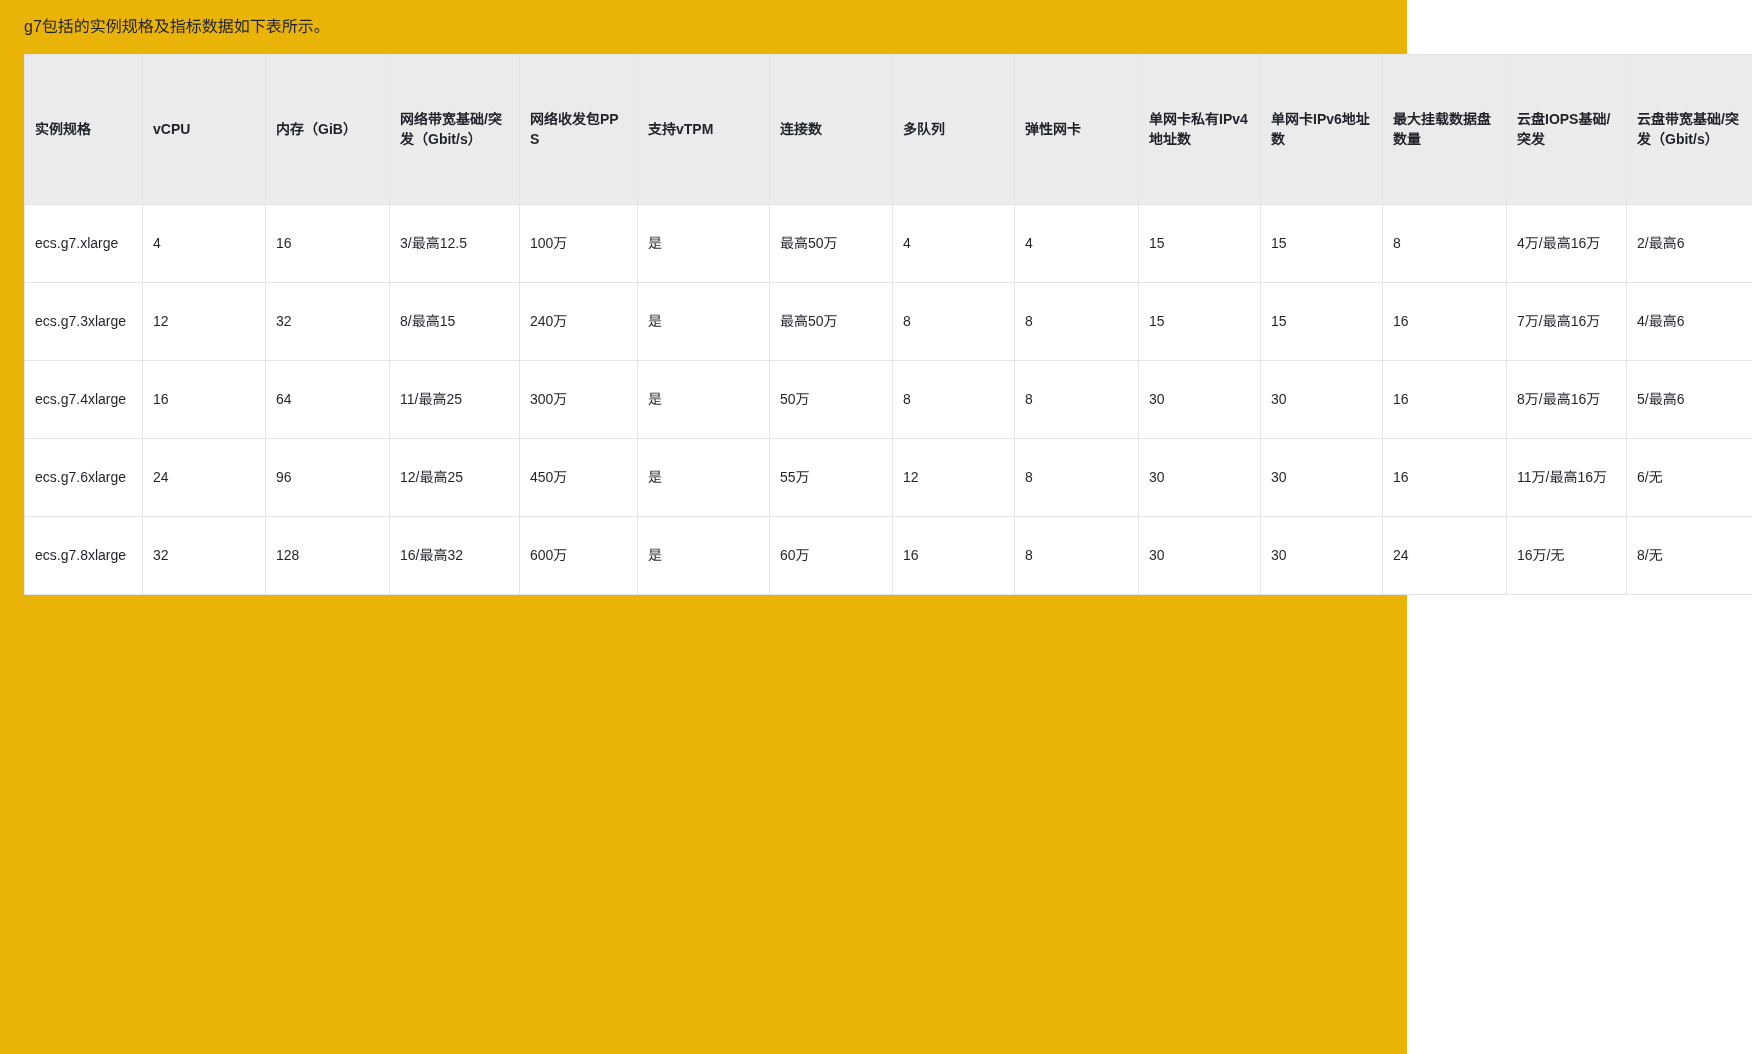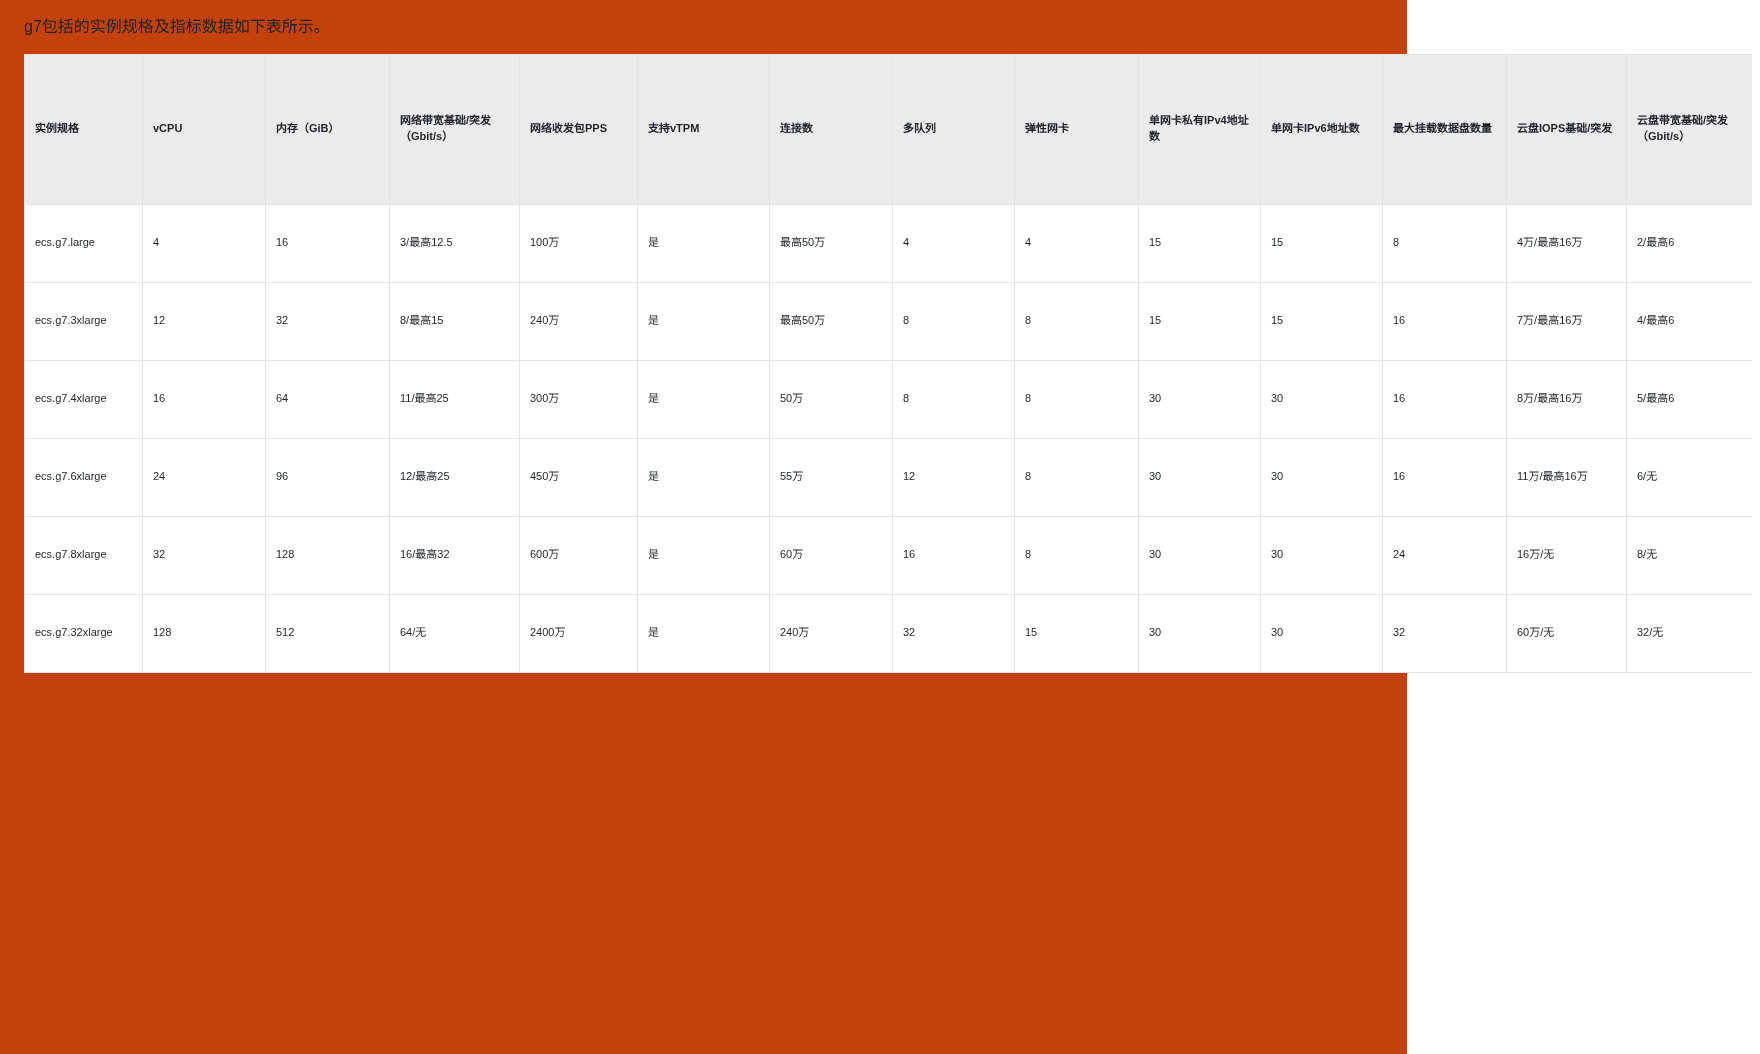--- a/index.html
+++ b/index.html
@@ -6,37 +6,37 @@
     margin: 0;
     padding: 0;
     background: #ffffff;
     font-family: "Liberation Sans", "DejaVu Sans", sans-serif;
   }
   .page {
     width: 1407px;
     min-height: 1054px;
     box-sizing: border-box;
     padding: 10px 21px 0 24px;
-    background: #c2410c;
+    background: #eab308;
   }
   .intro {
     font-size: 16px;
     color: #1f2329;
     line-height: 1.6;
     margin: 4px 0 14px 0;
   }
   .table-wrap {
     width: 1728px;
     overflow: hidden;
   }
   table.spec {
     border-collapse: collapse;
     table-layout: fixed;
     width: 1728px;
-    font-size: 11px;
+    font-size: 14px;
     color: #1f2329;
   }
   table.spec th,
   table.spec td {
     border: 1px solid #e3e4e6;
     vertical-align: middle;
     padding: 14px 10px;
     line-height: 1.45;
     word-break: break-all;
   }
@@ -106,21 +106,21 @@
           <th>弹性网卡</th>
           <th>单网卡私有IPv4地址数</th>
           <th>单网卡IPv6地址数</th>
           <th>最大挂载数据盘数量</th>
           <th>云盘IOPS基础/突发</th>
           <th>云盘带宽基础/突发（Gbit/s）</th>
         </tr>
       </thead>
       <tbody id="spec-body">
           <tr>
-            <td>ecs.g7.large</td>
+            <td>ecs.g7.xlarge</td>
             <td>4</td>
             <td>16</td>
             <td>3/最高12.5</td>
             <td>100万</td>
             <td>是</td>
             <td>最高50万</td>
             <td>4</td>
             <td>4</td>
             <td>15</td>
             <td>15</td>
@@ -185,33 +185,17 @@
             <td>是</td>
             <td>60万</td>
             <td>16</td>
             <td>8</td>
             <td>30</td>
             <td>30</td>
             <td>24</td>
             <td>16万/无</td>
             <td>8/无</td>
           </tr>
-          <tr>
-            <td>ecs.g7.32xlarge</td>
-            <td>128</td>
-            <td>512</td>
-            <td>64/无</td>
-            <td>2400万</td>
-            <td>是</td>
-            <td>240万</td>
-            <td>32</td>
-            <td>15</td>
-            <td>30</td>
-            <td>30</td>
-            <td>32</td>
-            <td>60万/无</td>
-            <td>32/无</td>
-          </tr>
         </tbody>
     </table>
   </div>
 
 </div>
 
 </body></html>

